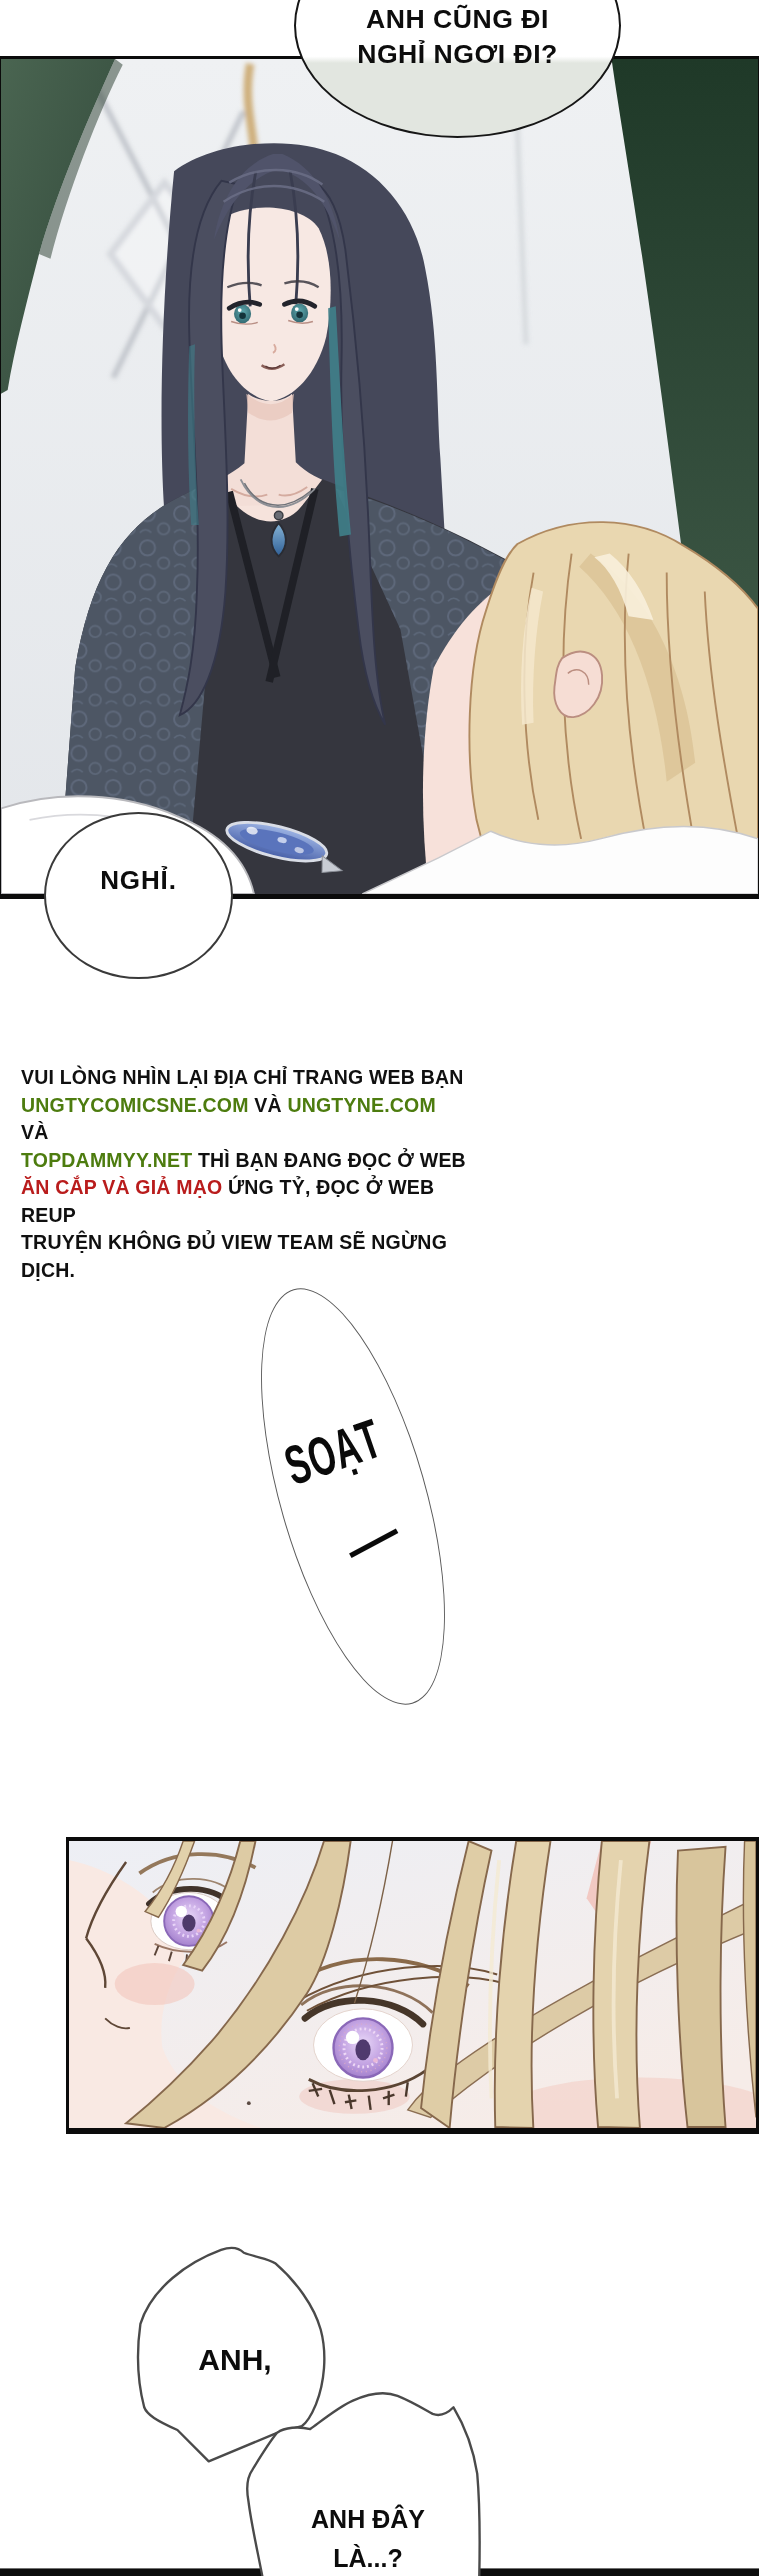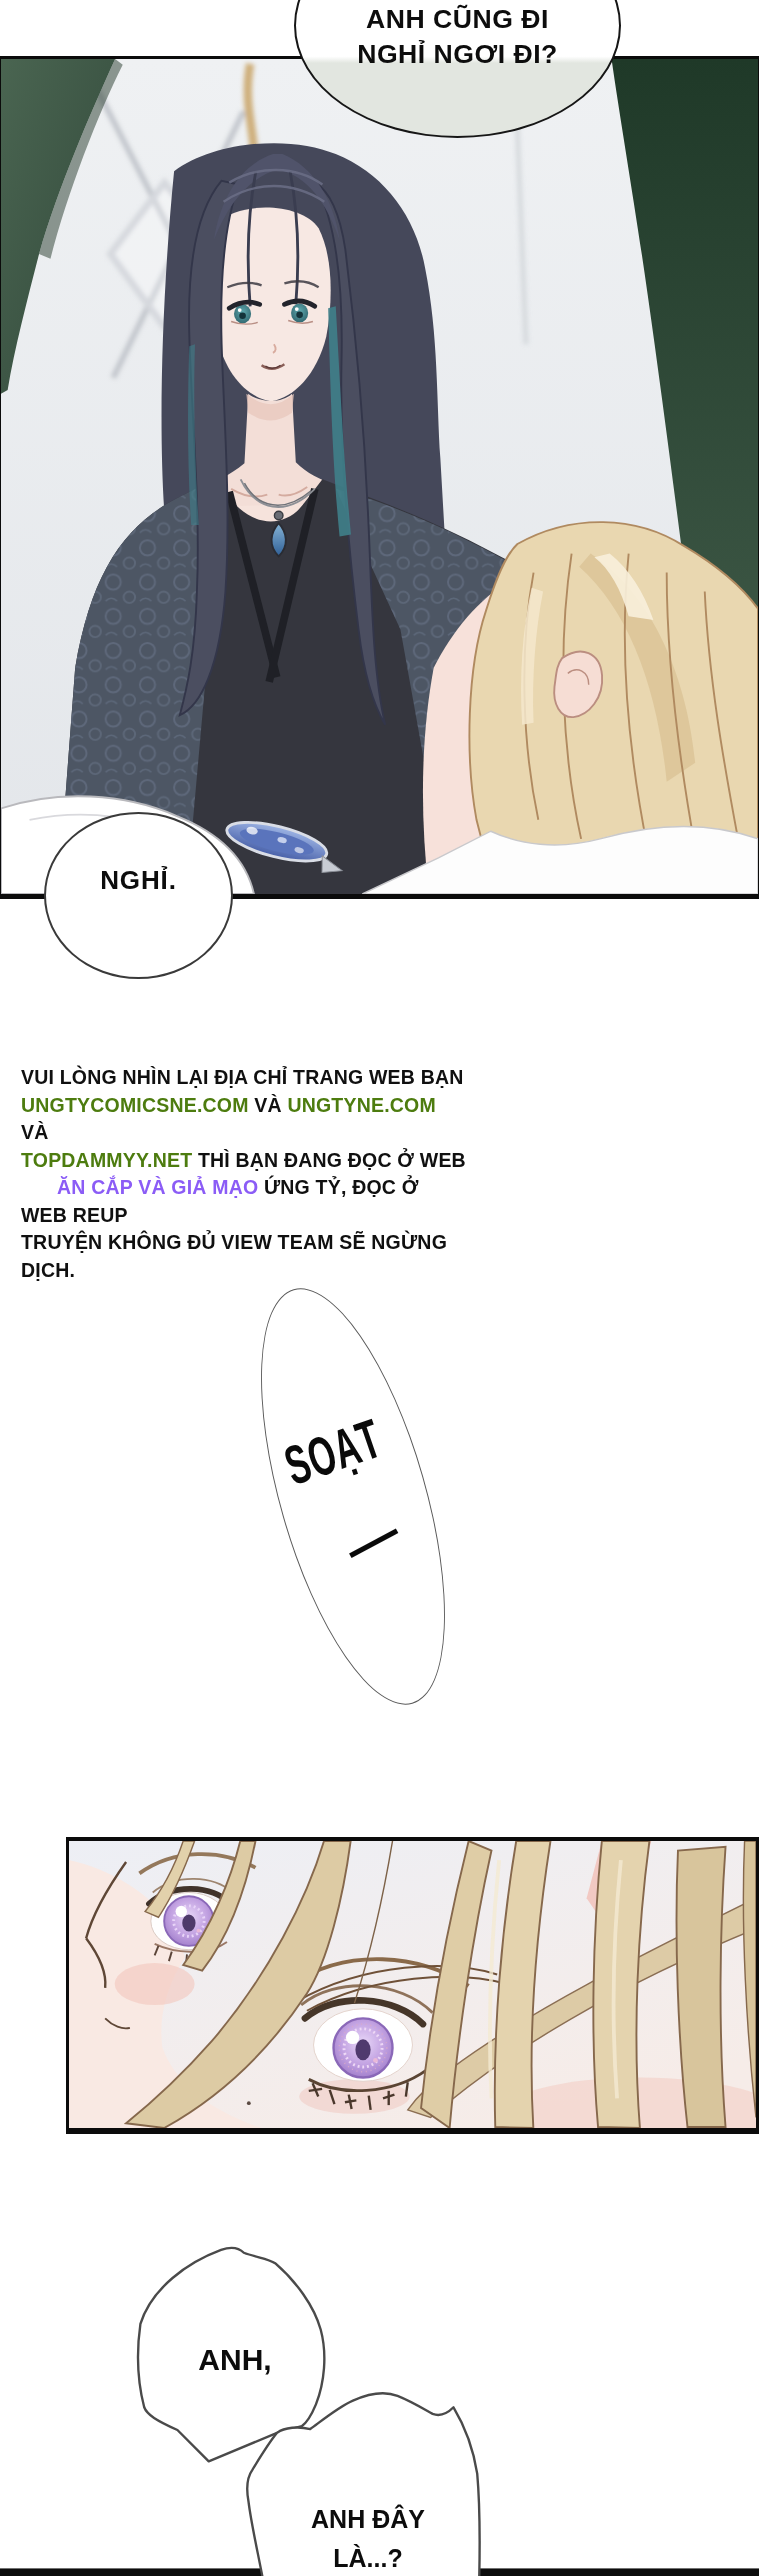--- a/index.html
+++ b/index.html
@@ -16,21 +16,21 @@
   #bubble-top{left:294px;top:-87px;width:323px;height:221px;border:2.8px solid #161616;
     background:linear-gradient(#ffffff 64%, #e2e6e0 67%);z-index:6;}
   #bubble-top .lines{position:absolute;top:87px;left:0;width:100%;text-align:center;
     font-weight:bold;font-size:26.6px;line-height:35px;color:#0d0d0d;letter-spacing:0.5px;}
   #bubble-reply{left:44px;top:812px;width:185px;height:163px;border:2.4px solid #3a3a3a;z-index:6;}
   #bubble-reply .reply-text{position:absolute;top:51px;left:0;width:100%;text-align:center;
     font-weight:bold;font-size:26px;color:#0d0d0d;letter-spacing:0.9px;}
 
   #note{position:absolute;left:21px;top:1064px;width:446px;font-weight:bold;
     font-size:19.5px;line-height:27.5px;letter-spacing:0.2px;color:#101010;}
-  .c-black{color:#101010;} .c-red{color:#4d7c0f;} .c-green{color:#8b5cf6;margin-left:36px;}
+  .c-black{color:#101010;} .c-red{color:#4d7c0f;} .c-green{color:#b91c1c;}
 
   #bubble-sfx{left:280px;top:1281px;width:144px;height:429px;border:1.9px solid #5a5a5a;
     transform:rotate(-16deg);z-index:2;}
   #sfx-text{position:absolute;left:333px;top:1452px;z-index:3;font-weight:bold;color:#0a0a0a;
     font-size:55px;letter-spacing:0.9px;transform:translate(-50%,-50%) rotate(-19deg) scaleX(.62);white-space:nowrap;}
   #sfx-dash{position:absolute;left:372px;top:1540px;z-index:3;font-weight:bold;color:#0a0a0a;
     font-size:53px;line-height:0;transform:translate(-50%,-50%) rotate(-28deg);}
 
   #bottom-art{position:absolute;left:0;top:2212px;width:759px;height:364px;}
   .thought-text{position:absolute;z-index:4;font-weight:bold;color:#0c0c0c;text-align:center;}

